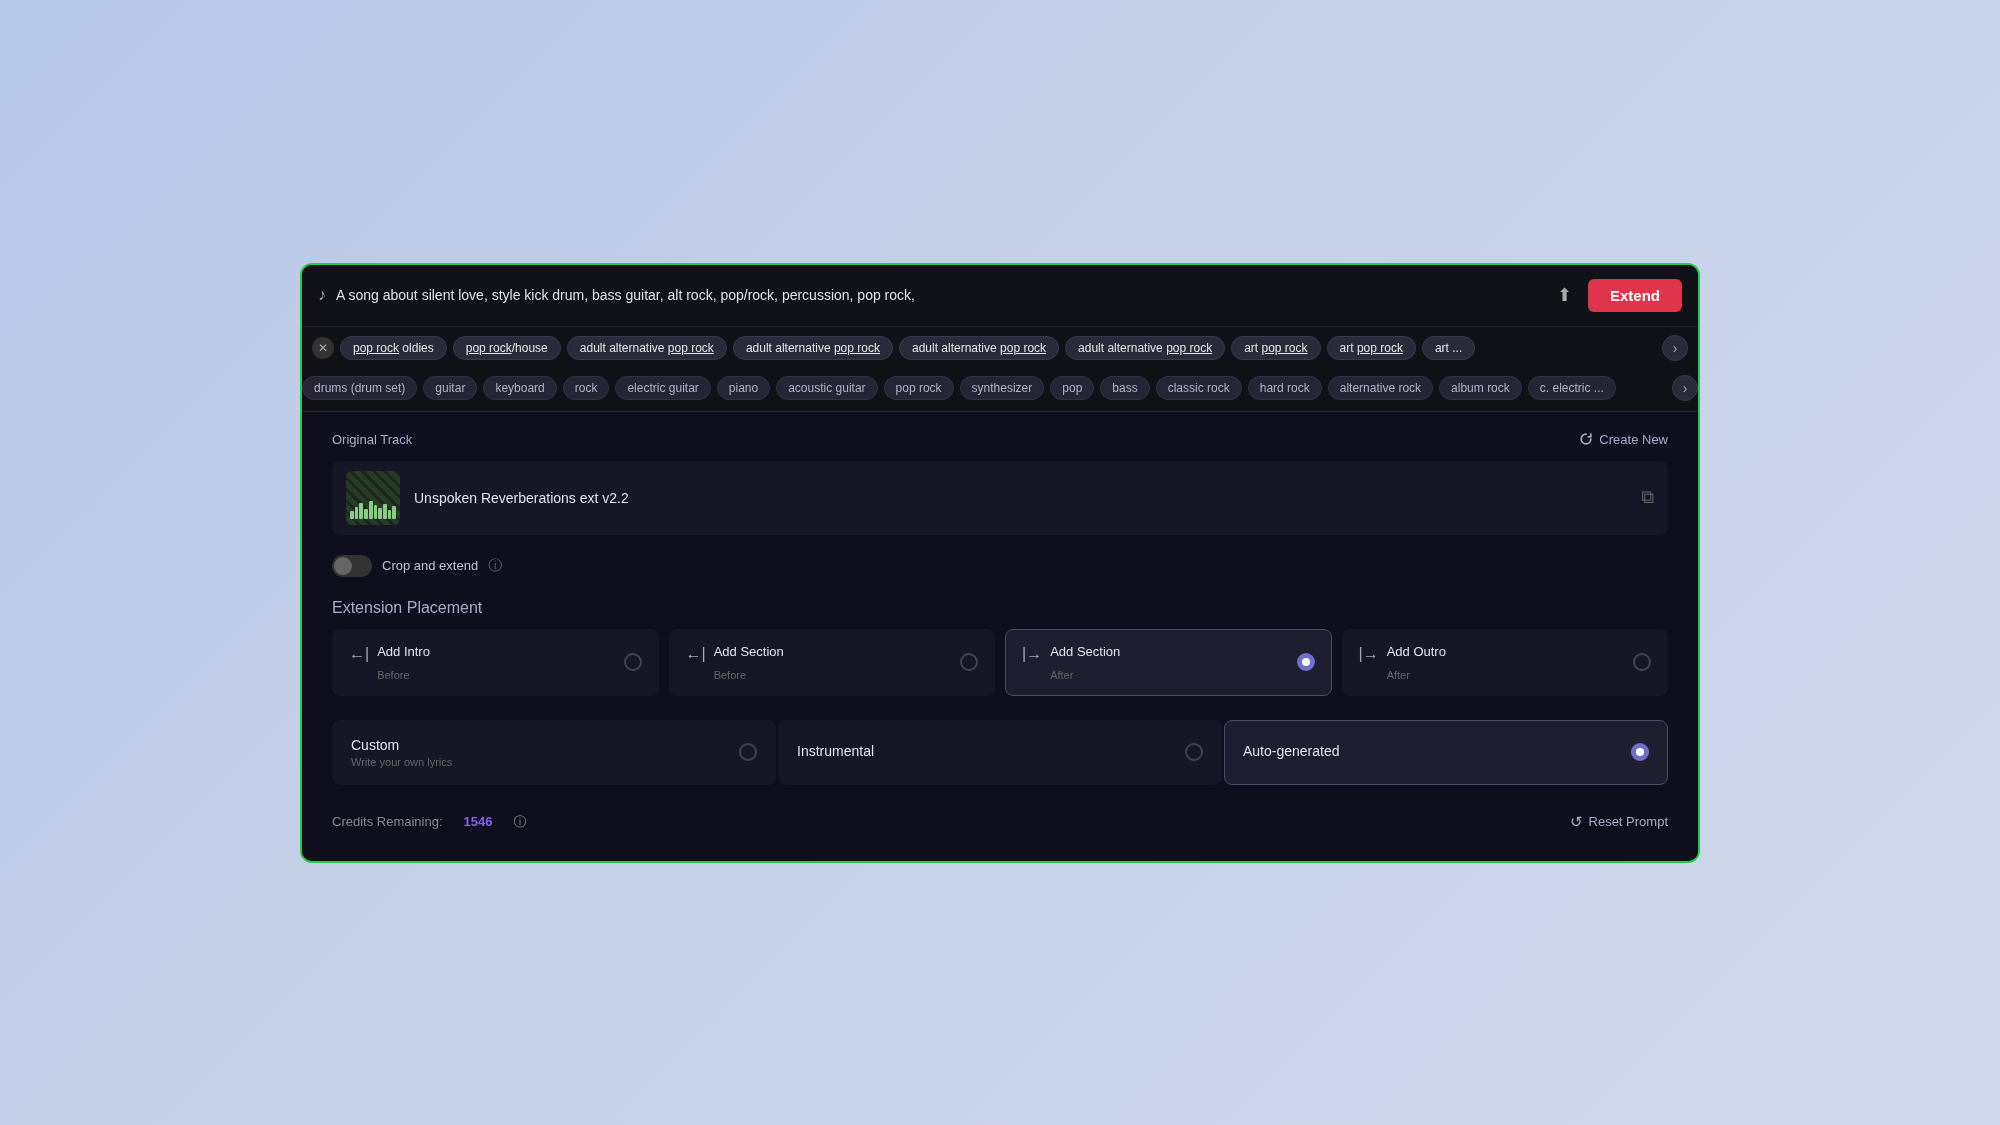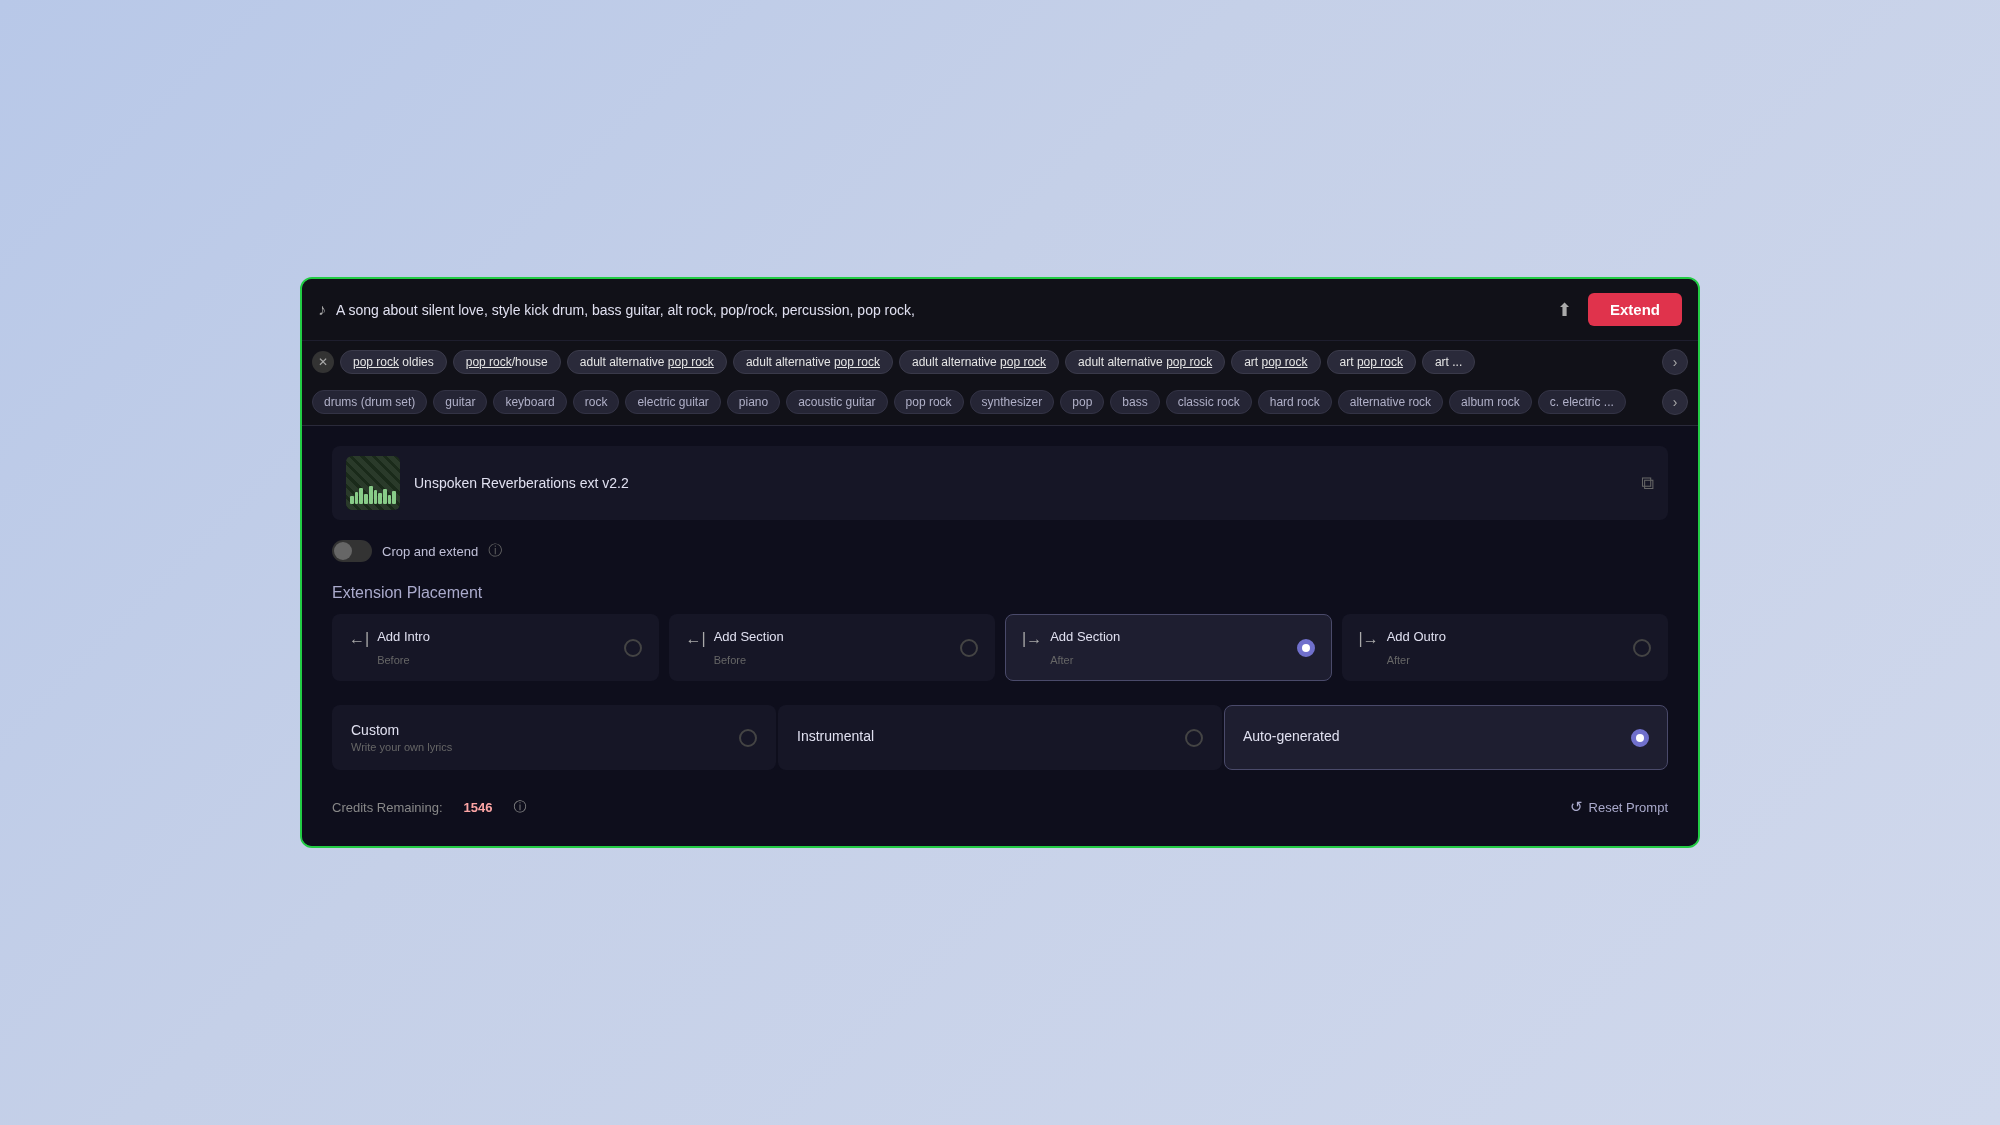--- a/index.html
+++ b/index.html
@@ -106,21 +106,21 @@
       align-items: center;
       justify-content: center;
       font-size: 14px;
       flex-shrink: 0;
       margin-left: auto;
     }
     
     .instruments-row {
       display: flex;
       align-items: center;
-      padding: 6px 10px 10px;
+      padding: 6px 0 10px;
       gap: 6px;
       overflow: hidden;
     }
     .instrument-tag {
       background: #252535;
       border: 1px solid #333345;
       border-radius: 20px;
       padding: 4px 11px;
       font-size: 12px;
       color: #b0b0c8;
@@ -379,21 +379,21 @@
       padding-top: 4px;
     }
     .credits-info {
       color: #888;
       font-size: 13px;
       display: flex;
       align-items: center;
       gap: 21px;
     }
     .credits-info strong {
-      color: #fca5a5;
+      color: #8b5cf6;
     }
     .reset-btn {
       display: flex;
       align-items: center;
       gap: 6px;
       color: #aaaacc;
       font-size: 13px;
       cursor: pointer;
       background: none;
       border: none;
@@ -445,20 +445,30 @@
       <div class="instrument-tag">hard rock</div>
       <div class="instrument-tag">alternative rock</div>
       <div class="instrument-tag">album rock</div>
       <div class="instrument-tag">c. electric ...</div>
       <button class="tags-scroll-btn">›</button>
     </div>
   </div>
 
   <div class="content-area">
 
+    <div class="section-header">
+      <span class="section-title">Original Track</span>
+      <button class="create-new-btn">
+        <svg viewBox="0 0 16 16" fill="none" stroke="#aaaacc" stroke-width="2">
+          <path d="M13.5 8A5.5 5.5 0 1 1 8 2.5" stroke-linecap="round"></path>
+          <polyline points="13.5,2.5 13.5,5.5 10.5,5.5" stroke-linecap="round" stroke-linejoin="round"></polyline>
+        </svg>
+        <span>Create New</span>
+      </button>
+    </div>
 
     <div class="track-card">
       <div class="track-thumb">
         <div class="track-thumb-inner"></div>
         <div class="track-waveform">
           <span style="height:40%"></span>
           <span style="height:60%"></span>
           <span style="height:80%"></span>
           <span style="height:50%"></span>
           <span style="height:90%"></span>

